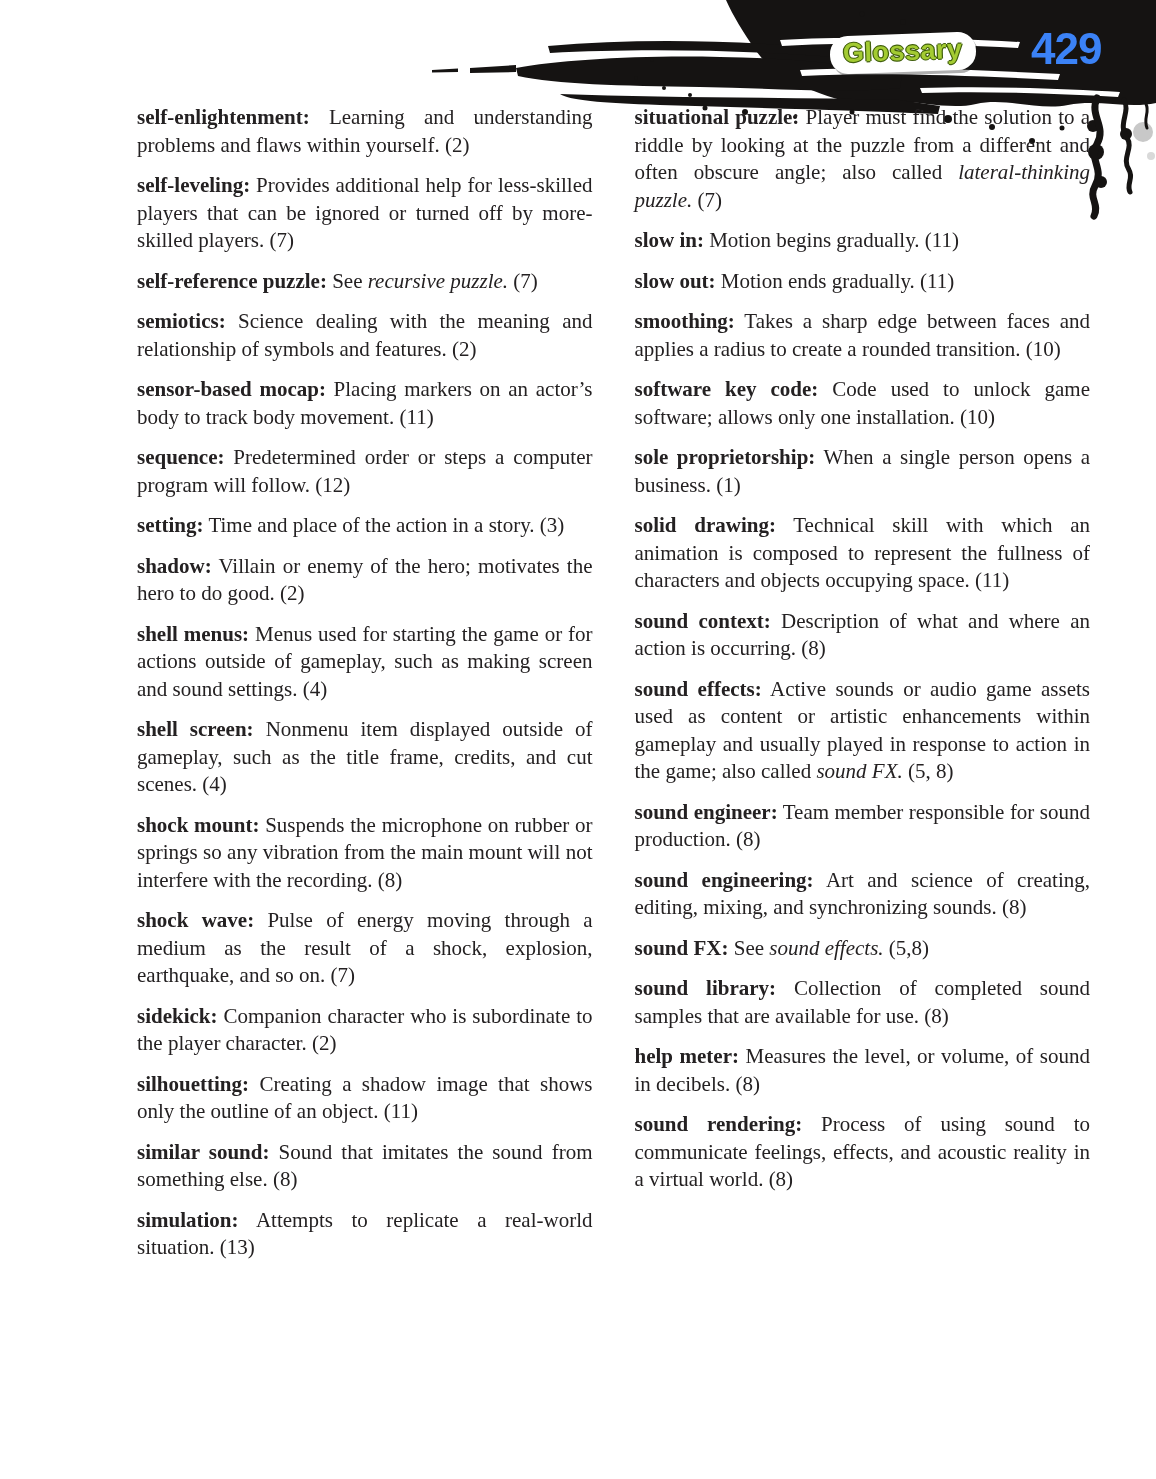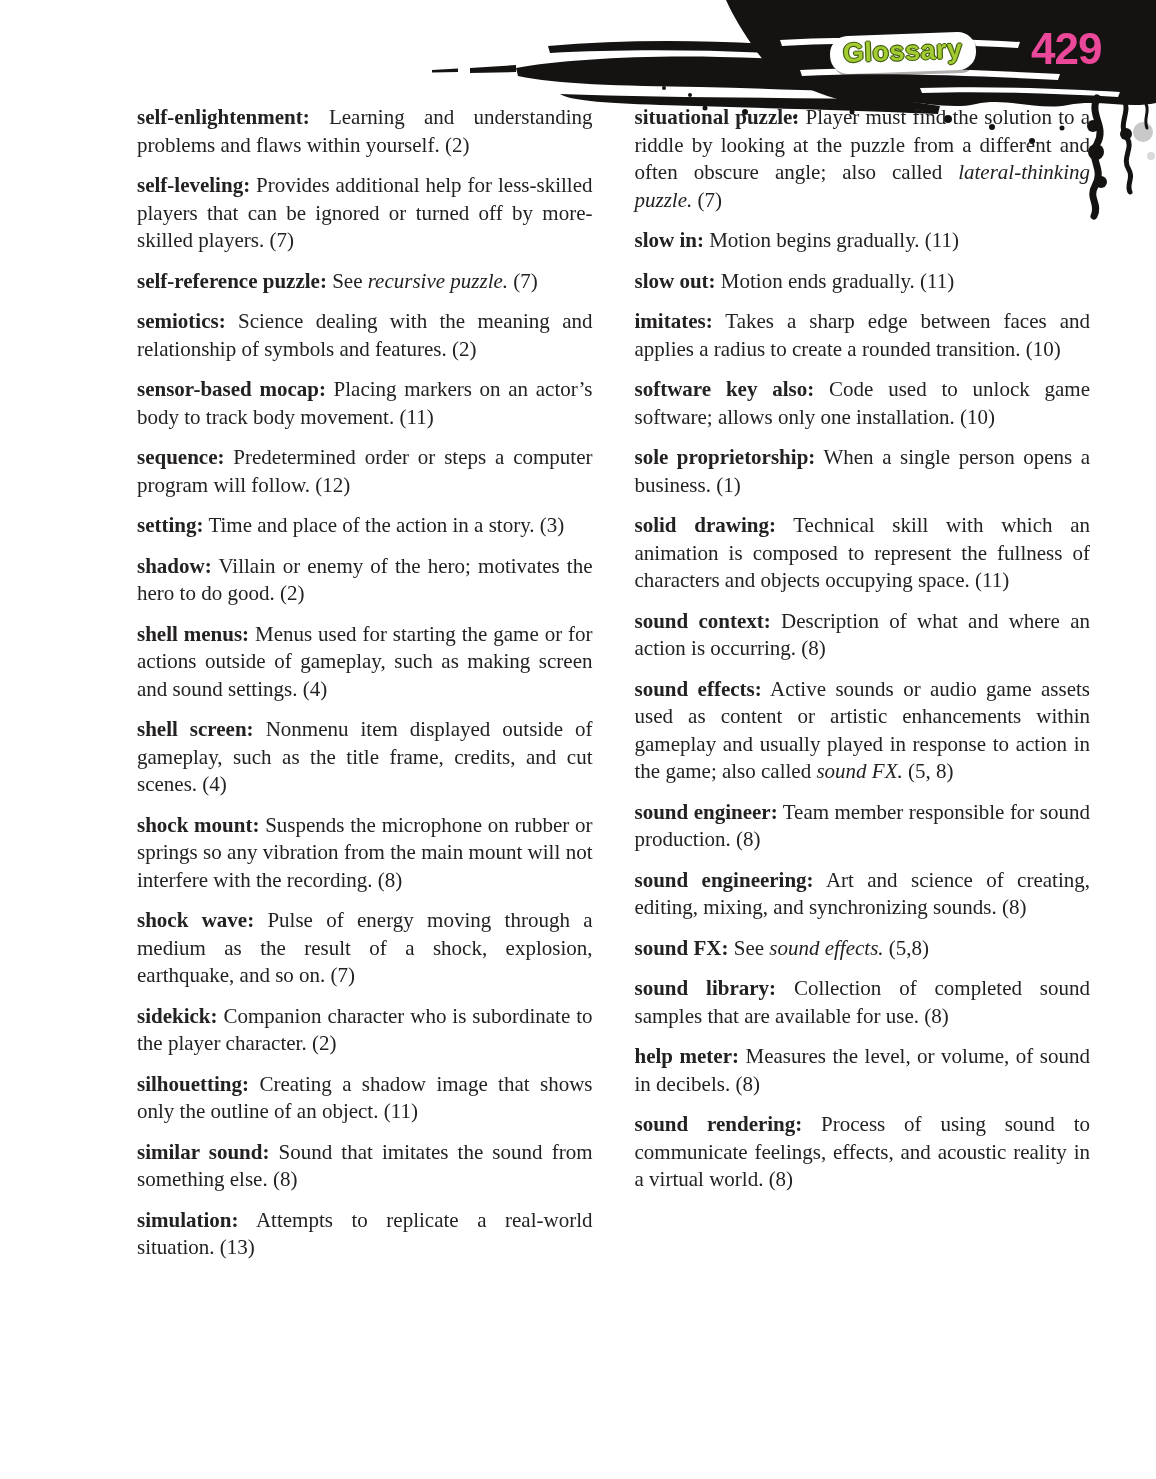--- a/index.html
+++ b/index.html
@@ -43,21 +43,21 @@
     color: #a3cb32;
     text-shadow: 1.2px 0 #42600e, -1.2px 0 #42600e, 0 1.2px #42600e, 0 -1.2px #42600e;
   }
   .page-number {
     position: absolute;
     left: 1031px;
     top: 24px;
     font-family: "Liberation Sans", sans-serif;
     font-weight: bold;
     font-size: 44px;
-    color: #ec4899;
+    color: #3b82f6;
     letter-spacing: -1px;
   }
 
   
   .columns {
     position: absolute;
     top: 104px;
     left: 137px;
     width: 953px;
     display: flex;
@@ -160,22 +160,22 @@
       <p class="entry"><b>shock wave:</b> <span>Pulse of energy moving through a medium as the result of a shock, explosion, earthquake, and so on. (7)</span></p>
       <p class="entry"><b>sidekick:</b> <span>Companion character who is subordinate to the player character. (2)</span></p>
       <p class="entry"><b>silhouetting:</b> <span>Creating a shadow image that shows only the outline of an object. (11)</span></p>
       <p class="entry"><b>similar sound:</b> <span>Sound that imitates the sound from something else. (8)</span></p>
       <p class="entry"><b>simulation:</b> <span>Attempts to replicate a real-world situation. (13)</span></p>
     </section>
   <section class="col">
       <p class="entry"><b>situational puzzle:</b> <span>Player must find the solution to a riddle by looking at the puzzle from a different and often obscure angle; also called </span><em>lateral-thinking puzzle.</em><span> (7)</span></p>
       <p class="entry"><b>slow in:</b> <span>Motion begins gradually. (11)</span></p>
       <p class="entry"><b>slow out:</b> <span>Motion ends gradually. (11)</span></p>
-      <p class="entry"><b>imitates:</b> <span>Takes a sharp edge between faces and applies a radius to create a rounded transition. (10)</span></p>
-      <p class="entry"><b>software key also:</b> <span>Code used to unlock game software; allows only one installation. (10)</span></p>
+      <p class="entry"><b>smoothing:</b> <span>Takes a sharp edge between faces and applies a radius to create a rounded transition. (10)</span></p>
+      <p class="entry"><b>software key code:</b> <span>Code used to unlock game software; allows only one installation. (10)</span></p>
       <p class="entry"><b>sole proprietorship:</b> <span>When a single person opens a business. (1)</span></p>
       <p class="entry"><b>solid drawing:</b> <span>Technical skill with which an animation is composed to represent the fullness of characters and objects occupying space. (11)</span></p>
       <p class="entry"><b>sound context:</b> <span>Description of what and where an action is occurring. (8)</span></p>
       <p class="entry"><b>sound effects:</b> <span>Active sounds or audio game assets used as content or artistic enhancements within gameplay and usually played in response to action in the game; also called </span><em>sound FX.</em><span> (5, 8)</span></p>
       <p class="entry"><b>sound engineer:</b> <span>Team member responsible for sound production. (8)</span></p>
       <p class="entry"><b>sound engineering:</b> <span>Art and science of creating, editing, mixing, and synchronizing sounds. (8)</span></p>
       <p class="entry"><b>sound FX:</b> <span>See </span><em>sound effects.</em><span> (5,8)</span></p>
       <p class="entry"><b>sound library:</b> <span>Collection of completed sound samples that are available for use. (8)</span></p>
       <p class="entry"><b>help meter:</b> <span>Measures the level, or volume, of sound in decibels. (8)</span></p>
       <p class="entry"><b>sound rendering:</b> <span>Process of using sound to communicate feelings, effects, and acoustic reality in a virtual world. (8)</span></p>

